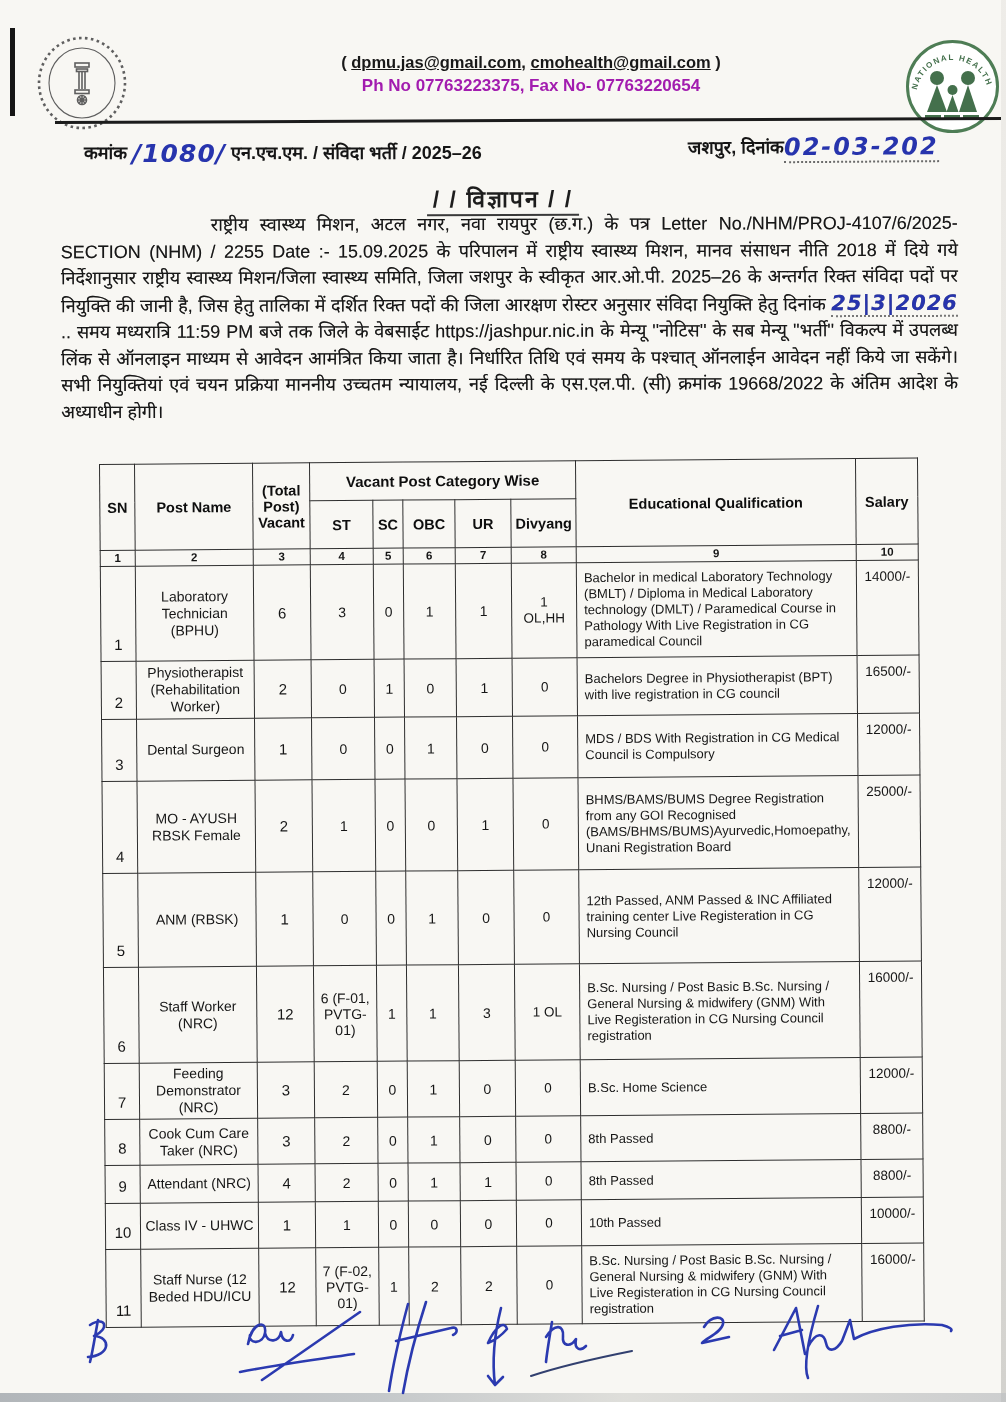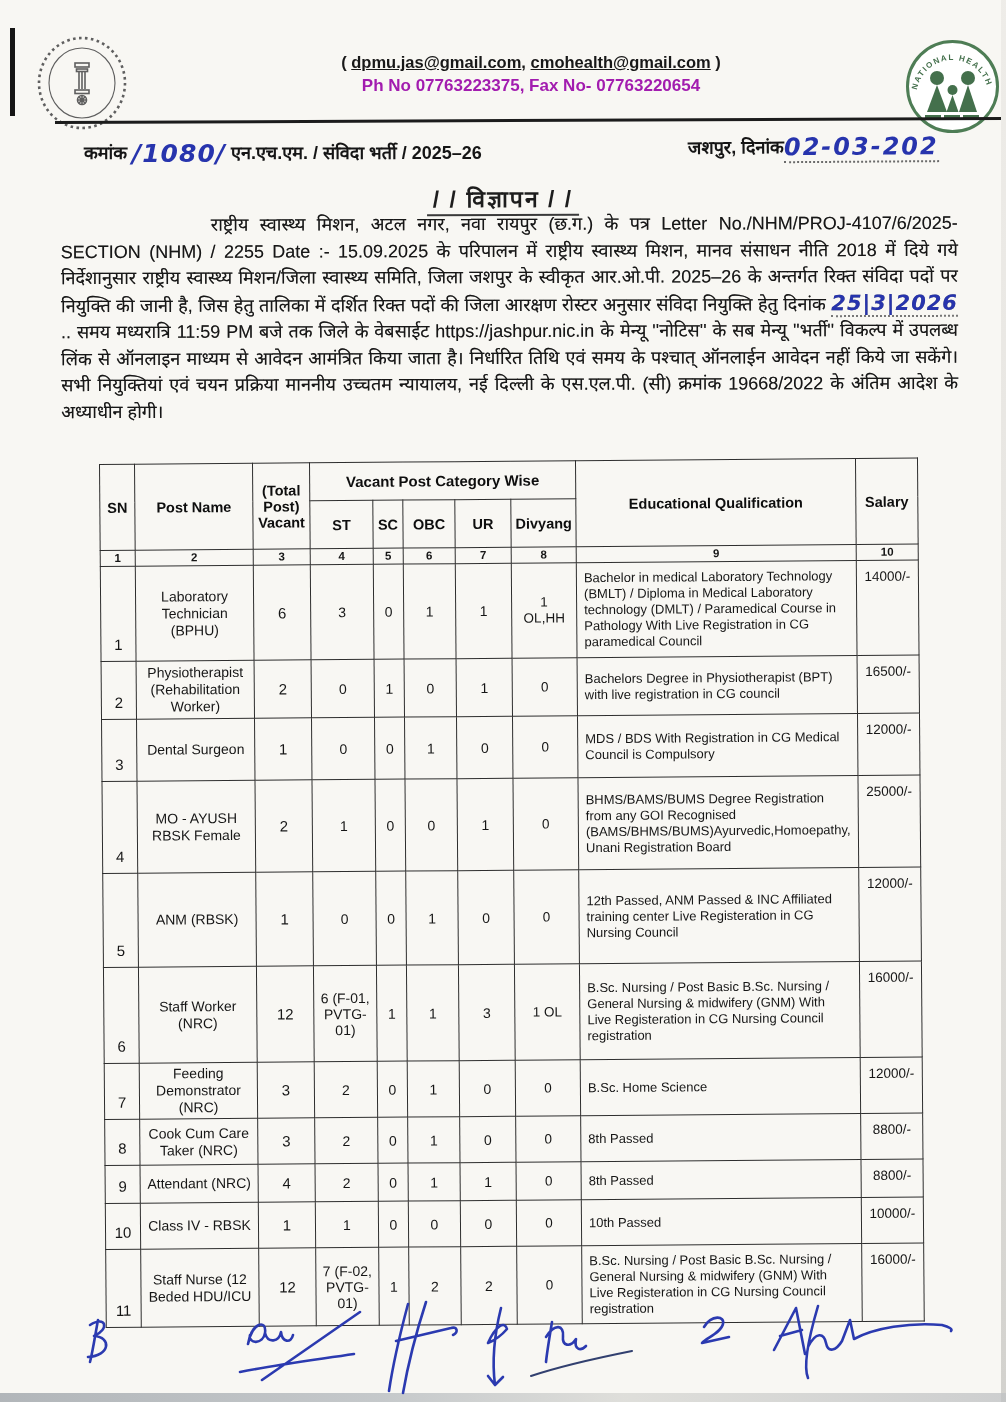--- a/index.html
+++ b/index.html
@@ -286,21 +286,21 @@
             <td class="col-st">2</td>
             <td class="col-sc">0</td>
             <td class="col-obc">1</td>
             <td class="col-ur">1</td>
             <td class="col-divyang">0</td>
             <td class="col-qualification">8th Passed</td>
             <td class="col-salary">8800/-</td>
           </tr>
           <tr style="height: 46px;">
             <td class="col-sn">10</td>
-            <td class="col-post">Class IV - RBSK</td>
+            <td class="col-post">Class IV - UHWC</td>
             <td class="col-total">1</td>
             <td class="col-st">1</td>
             <td class="col-sc">0</td>
             <td class="col-obc">0</td>
             <td class="col-ur">0</td>
             <td class="col-divyang">0</td>
             <td class="col-qualification">10th Passed</td>
             <td class="col-salary">10000/-</td>
           </tr>
           <tr style="height: 78px;">

